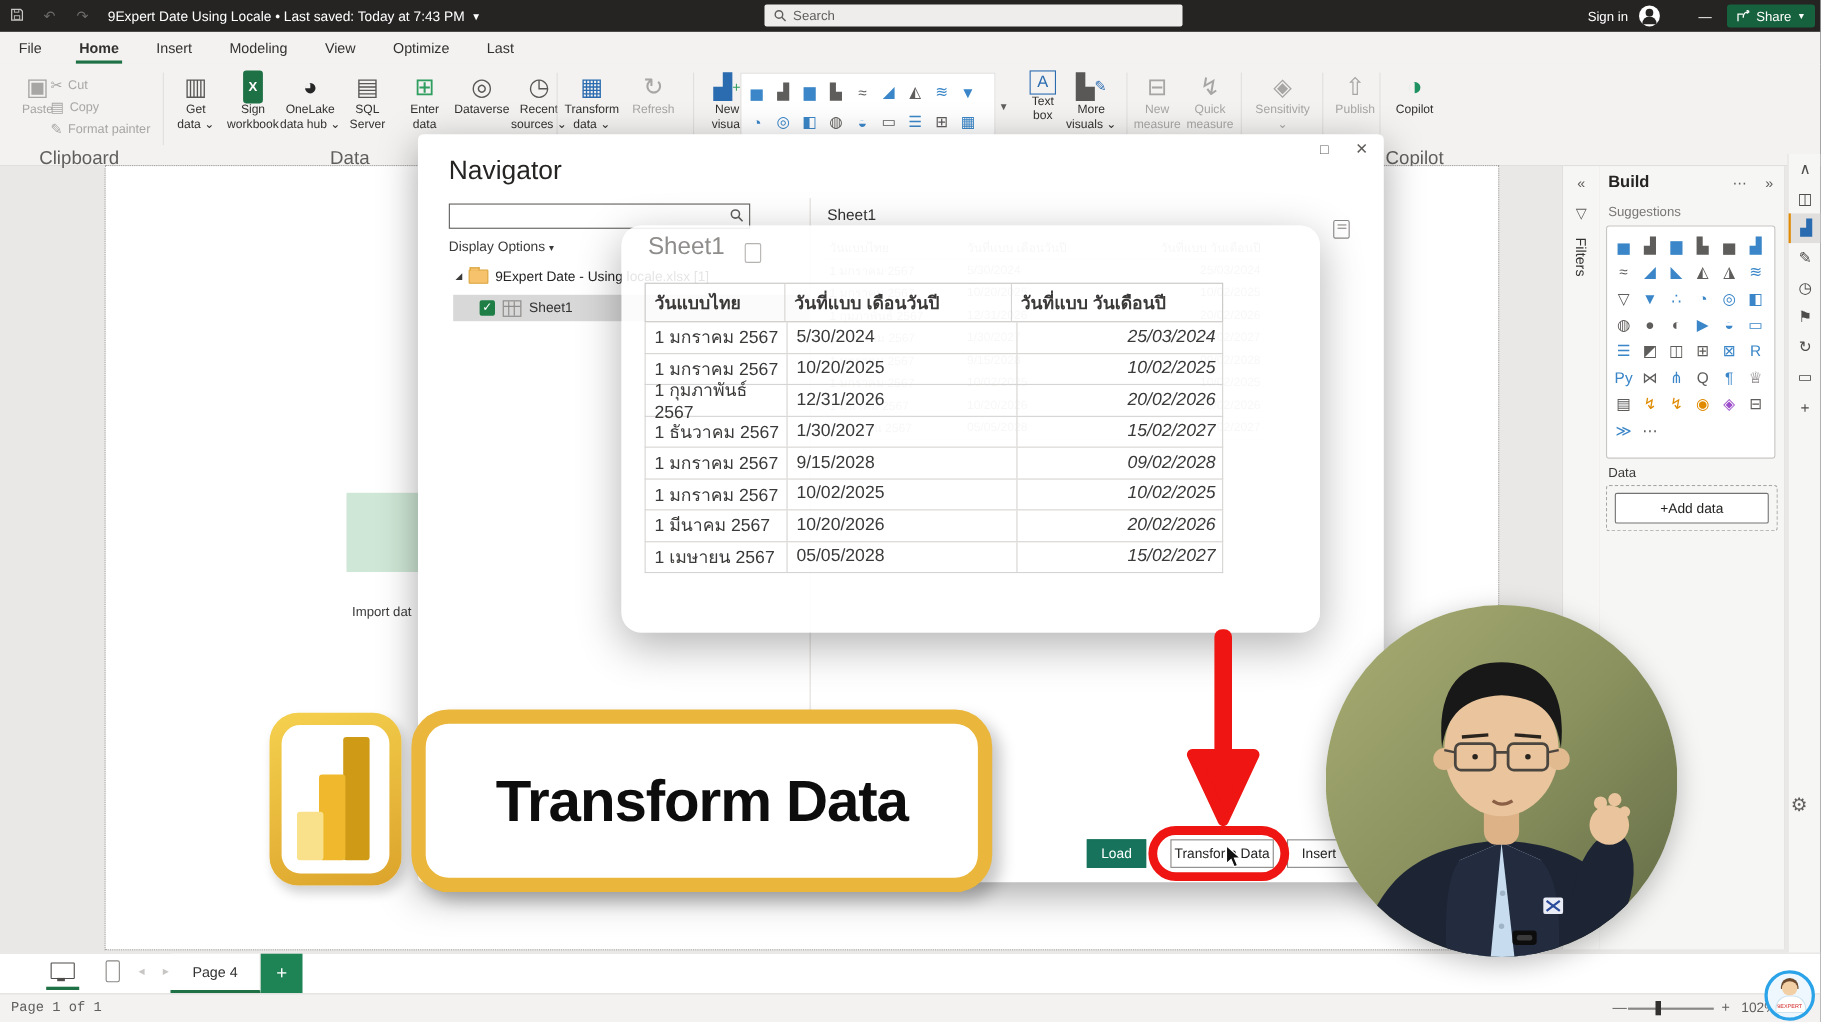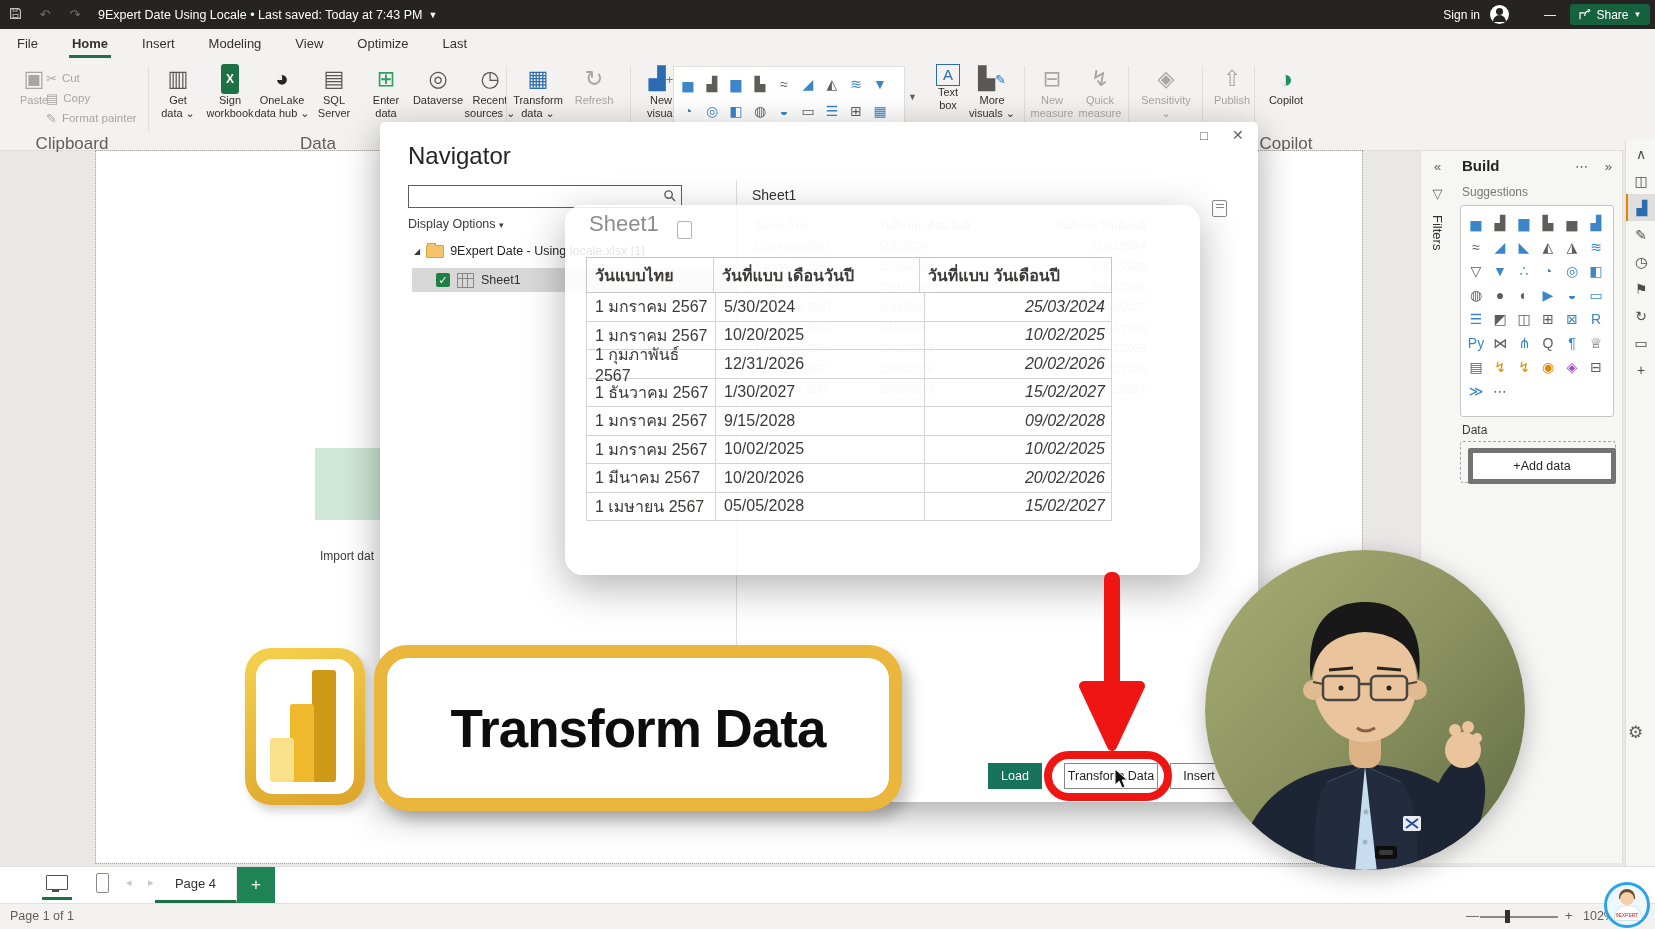--- a/index.html
+++ b/index.html
@@ -58,37 +58,37 @@
   
   #build{position:absolute;left:1454px;top:151px;width:168px;height:712px;background:#f6f6f5;border-right:1px solid #e1dfdd;}
   #build-title{position:absolute;left:8px;top:6px;font-size:15px;font-weight:bold;color:#252423;}
   #build-menu{position:absolute;right:34px;top:8px;font-size:13px;color:#605e5c;}
   #build-collapse{position:absolute;right:10px;top:8px;font-size:13px;color:#605e5c;}
   #sugg-label{position:absolute;left:8px;top:34px;font-size:12px;color:#797775;}
   #sugg-box{position:absolute;left:6px;top:54px;width:154px;height:212px;background:#fff;border:1px solid #c8c6c4;border-radius:3px;display:flex;flex-wrap:wrap;align-content:flex-start;padding:5px 3px;box-sizing:border-box;}
   .schip{width:24px;height:24px;display:flex;align-items:center;justify-content:center;font-size:14px;}
   #data-label{position:absolute;left:8px;top:272px;font-size:12px;color:#3b3a39;}
   #add-data-outer{position:absolute;left:6px;top:290px;width:154px;height:40px;border:1px dashed #a8a6a4;border-radius:3px;}
-  #add-data-btn{position:absolute;left:7px;top:6px;width:138px;height:26px;background:#fff;border:5px solid #737373;border-radius:2px;font-size:12.5px;color:#252423;display:flex;align-items:center;justify-content:center;text-align:right;}
+  #add-data-btn{position:absolute;left:7px;top:6px;width:138px;height:26px;background:#fff;border:1px solid #737373;border-radius:2px;font-size:12.5px;color:#252423;display:flex;align-items:center;justify-content:center;text-align:right;}
   
   #rstrip{position:absolute;left:1625px;top:140px;width:30px;height:789px;background:#f6f6f5;border-left:1px solid #e1dfdd;}
   .strip-ic{width:30px;height:27px;display:flex;align-items:center;justify-content:center;font-size:14px;color:#4f4d4b;}
   .strip-ic.sel{background:#e1dfdd;border-left:2px solid #e08a00;box-sizing:border-box;color:#2b6cb0;}
   #gear{position:absolute;left:1628px;top:722px;font-size:17px;color:#605e5c;}
   
   #tabbar{position:absolute;left:0;top:866px;width:1655px;height:37px;background:#fff;border-top:1px solid #e1dfdd;}
   #mon-ic{position:absolute;left:46px;top:8px;width:20px;height:13px;border:1.5px solid #4f4d4b;border-radius:1px;}
   #mon-ic:after{content:"";position:absolute;left:5px;top:13px;width:7px;height:3px;background:#4f4d4b;}
   #mon-under{position:absolute;left:42px;top:30px;width:30px;height:3px;background:#1e7145;}
   #phone-ic{position:absolute;left:96px;top:6px;width:11px;height:18px;border:1.5px solid #8a8886;border-radius:2px;}
   .nav-arrow{position:absolute;top:9px;font-size:11px;color:#c8c6c4;}
   #page-tab{position:absolute;left:155px;top:0;width:82px;height:36px;background:#fff;border-right:1px solid #e8e6e4;display:flex;align-items:center;justify-content:center;font-size:13px;border-bottom:3px solid #1e7145;box-sizing:border-box;}
   #add-page-tab{position:absolute;left:237px;top:0;width:38px;height:36px;background:#1e8456;color:#fff;font-size:17px;display:flex;align-items:center;justify-content:center;}
   #statusbar{position:absolute;left:0;top:903px;width:1655px;height:26px;background:#f3f2f1;border-top:1px solid #e1dfdd;font-size:12.5px;color:#605e5c;}
-  #status-left{position:absolute;left:10px;top:5px;}
+  #status-left{position:absolute;left:10px;top:5px;font-family:Liberation Mono, monospace;}
   #zoom-minus{position:absolute;left:1466px;top:4px;font-size:13px;}
   #zoom-track{position:absolute;left:1480px;top:12px;width:78px;height:2px;background:#8a8886;}
   #zoom-handle{position:absolute;left:1505px;top:6px;width:5px;height:13px;background:#323130;}
   #zoom-plus{position:absolute;left:1565px;top:4px;font-size:13px;}
   #zoom-pct{position:absolute;left:1583px;top:5px;}
   #fit-ic{position:absolute;left:1620px;top:6px;width:12px;height:12px;border:1.5px solid #605e5c;border-radius:2px;}
   #badge{position:absolute;left:1604px;top:882px;width:40px;height:40px;border-radius:50%;border:3px solid #2ba3e8;background:#eef7fd;z-index:60;overflow:hidden;}
   #badge .bhair{position:absolute;left:12px;top:4px;width:16px;height:10px;border-radius:8px 8px 0 0;background:#6b4a2f;}
   #badge .bface{position:absolute;left:13px;top:7px;width:14px;height:13px;border-radius:50%;background:#f2cfa5;}
   #badge .bbody{position:absolute;left:7px;top:20px;width:26px;height:14px;border-radius:12px 12px 0 0;background:#fff;border:1px solid #cfe3f0;}
@@ -164,20 +164,27 @@
       <svg width="13" height="13" viewBox="0 0 16 16">
           <path d="M2 2h10l2 2v10H2z" fill="none" stroke="#c8c6c4" stroke-width="1.4"></path>
           <rect x="5" y="9" width="6" height="4" fill="none" stroke="#c8c6c4"></rect>
           <rect x="5" y="2" width="5" height="3" fill="none" stroke="#c8c6c4"></rect>
         </svg>
     </span>
     <span class="tbtn disab">↶</span>
     <span class="tbtn disab">↷</span>
     <span id="tb-title">9Expert Date Using Locale • Last saved: Today at 7:43 PM</span>
     <span id="tb-caret">▼</span>
+    <div id="tb-search">
+      <svg width="12" height="12" viewBox="0 0 14 14">
+          <circle cx="6" cy="6" r="4" fill="none" stroke="#605e5c" stroke-width="1.5"></circle>
+          <line x1="9" y1="9" x2="13" y2="13" stroke="#605e5c" stroke-width="1.5"></line>
+        </svg>
+      <span>Search</span>
+    </div>
     <div id="tb-right">
       <span id="signin">Sign in</span>
       <span id="tb-avatar"></span>
       <span class="wbtn">—</span>
       <span class="wbtn">□</span>
       <span class="wbtn">✕</span>
     </div>
   </div>
 
   <div id="menubar">

